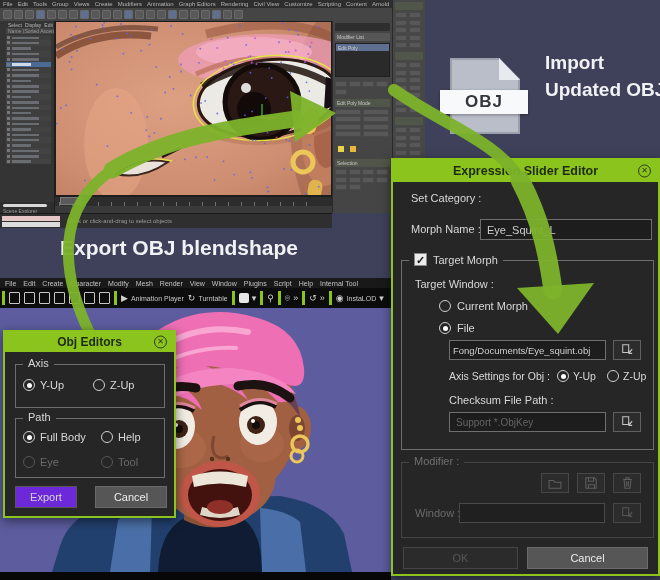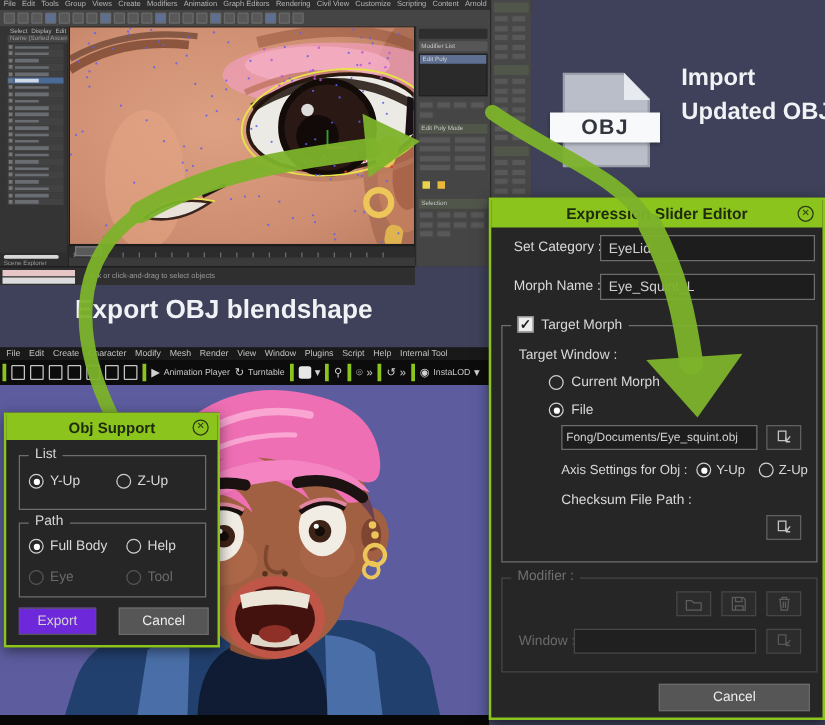--- a/index.html
+++ b/index.html
@@ -605,25 +605,25 @@
       <circle cx="297" cy="148" r="6" fill="none" stroke="#ecc658" stroke-width="3"></circle>
       <circle cx="298" cy="112" r="3" fill="#ecc658"></circle>
         <circle cx="300" cy="120" r="3" fill="#ecc658"></circle>
     </svg>
   </div>
   <div id="cc-bottom"></div>
 </div>
 
 <div class="dlg" id="objExpDlg" style="left:3px;top:330px;width:173px;height:188px;z-index:30">
   <div class="titlebar">
-    <span class="t">Obj Support</span>
+    <span class="t">Obj Editors</span>
     <span class="closebtn">✕</span>
   </div>
   <div class="fset" style="left:10px;top:32px;width:150px;height:44px"></div>
-  <span class="legend" style="left:18px;top:25px">List</span>
+  <span class="legend" style="left:18px;top:25px">Axis</span>
   <span class="radio sel" style="left:18px;top:47px"></span>
   <span class="rlabel" style="left:35px;top:47px">Y-Up</span>
   <span class="radio" style="left:88px;top:47px"></span>
   <span class="rlabel" style="left:105px;top:47px">Z-Up</span>
 
   <div class="fset" style="left:10px;top:86px;width:150px;height:60px"></div>
   <span class="legend" style="left:18px;top:79px">Path</span>
   <span class="radio sel" style="left:18px;top:99px"></span>
   <span class="rlabel" style="left:35px;top:99px">Full Body</span>
   <span class="radio" style="left:96px;top:99px"></span>
@@ -637,21 +637,20 @@
   <div class="pushbtn grayb" style="left:90px;top:154px;width:72px;height:22px">Cancel</div>
 </div>
 
 <div class="dlg" id="exprDlg" style="left:391px;top:158px;width:269px;height:418px;z-index:30">
   <div class="titlebar" style="height:22px">
     <span class="t" style="font-size:12.5px">Expression Slider Editor</span>
     <span class="closebtn">✕</span>
   </div>
 
   <span class="lbl" style="left:18px;top:32px">Set Category :</span>
-  <input class="inp" style="left: 87px; top: 28px; width: 172px; height: 21px;" readonly="" value="EyeLid">
 
   <span class="lbl" style="left:18px;top:63px">Morph Name :</span>
   <input class="inp" style="left: 87px; top: 59px; width: 172px; height: 21px;" readonly="" value="Eye_Squint_L">
 
   <div class="fset" style="left:8px;top:100px;width:253px;height:190px"></div>
   <span class="legend" style="left:16px;top:93px;display:flex;gap:6px;align-items:center">
     <span class="checkbox" style="position:static">✓</span>
     <span>Target Morph</span>
   </span>
   <span class="lbl" style="left:22px;top:118px">Target Window :</span>
@@ -669,20 +668,21 @@
     </svg>
   </div>
 
   <span class="lbl" style="left:56px;top:210px;font-size:10.5px">Axis Settings for Obj :</span>
   <span class="radio sel" style="left:164px;top:210px"></span>
   <span class="rlabel" style="left:180px;top:210px;font-size:10.5px">Y-Up</span>
   <span class="radio" style="left:214px;top:210px"></span>
   <span class="rlabel" style="left:230px;top:210px;font-size:10.5px">Z-Up</span>
 
   <span class="lbl" style="left:56px;top:234px">Checksum File Path :</span>
+  <input class="inp" style="left: 56px; top: 252px; width: 157px; height: 20px; font-size: 10px;" readonly="" placeholder="Support *.ObjKey">
   <div class="iconbtn" style="left:220px;top:252px">
     <svg width="14" height="12" viewBox="0 0 16 14">
       <path d="M3 1 h7 v9 h-7 z" fill="none" stroke="#c4c4c4" stroke-width="1.2"></path>
       <path d="M14 6 l-4 5 M10 11 l4 0 M10 11 l0 -4" stroke="#c4c4c4" stroke-width="1.3" fill="none"></path>
     </svg>
   </div>
 
   <div class="fset dim" style="left:8px;top:302px;width:253px;height:76px"></div>
   <span class="legend dim" style="left:16px;top:295px">Modifier :</span>
   <div class="iconbtn dim" style="left:148px;top:313px">
@@ -702,20 +702,21 @@
   </div>
   <span class="lbl dim" style="left:22px;top:347px">Window :</span>
   <input class="inp dim" style="left: 66px; top: 343px; width: 146px; height: 20px;" readonly="">
   <div class="iconbtn dim" style="left:220px;top:343px">
     <svg width="14" height="12" viewBox="0 0 16 14">
       <path d="M3 1 h7 v9 h-7 z" fill="none" stroke="#565656" stroke-width="1.2"></path>
       <path d="M14 6 l-4 5 M10 11 l4 0 M10 11 l0 -4" stroke="#565656" stroke-width="1.3" fill="none"></path>
     </svg>
   </div>
 
+  <div class="pushbtn disb" style="left:10px;top:387px;width:115px;height:22px">OK</div>
   <div class="pushbtn grayb" style="left:134px;top:387px;width:121px;height:22px">Cancel</div>
 </div>
 
 <svg class="arrow-svg" style="z-index:40">
   <g fill="none" stroke="#7db32b" stroke-linecap="round" opacity=".95">
     <path d="M394,90 C446,126 498,142 520,180" stroke-width="12"></path>
     <path d="M520,180 C542,222 548,256 553,290" stroke-width="19"></path>
   </g>
   <polygon points="558,334 517,288 594,283" fill="#7db32b" opacity=".95"></polygon>
 </svg>

